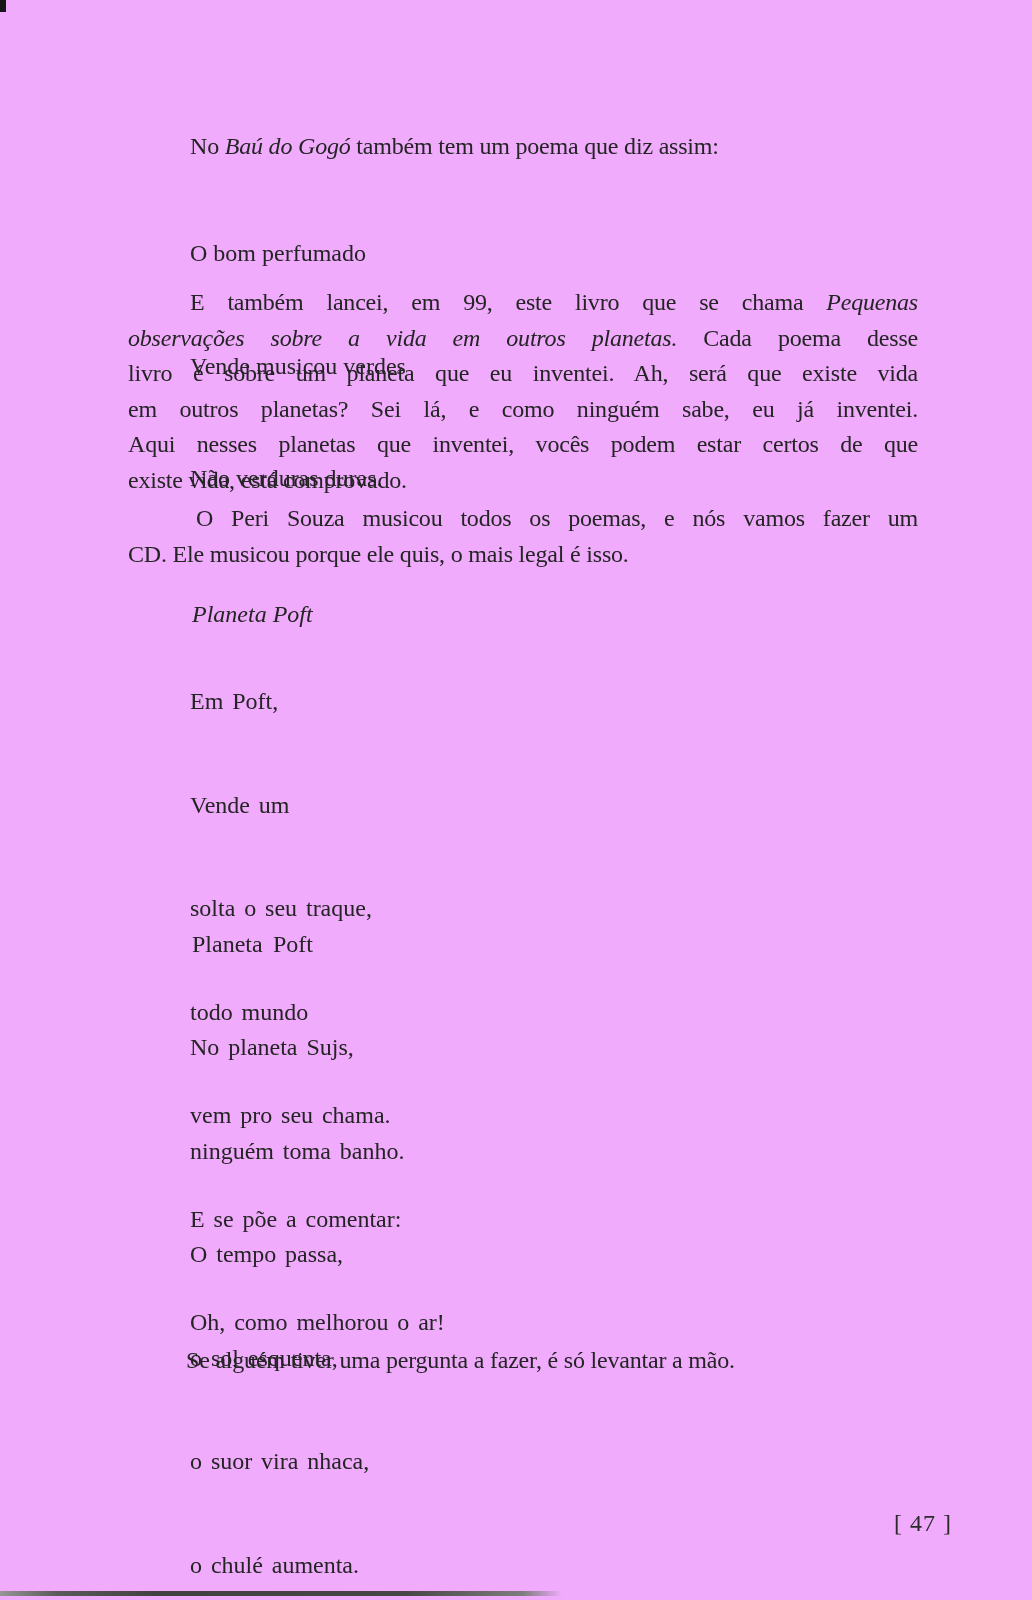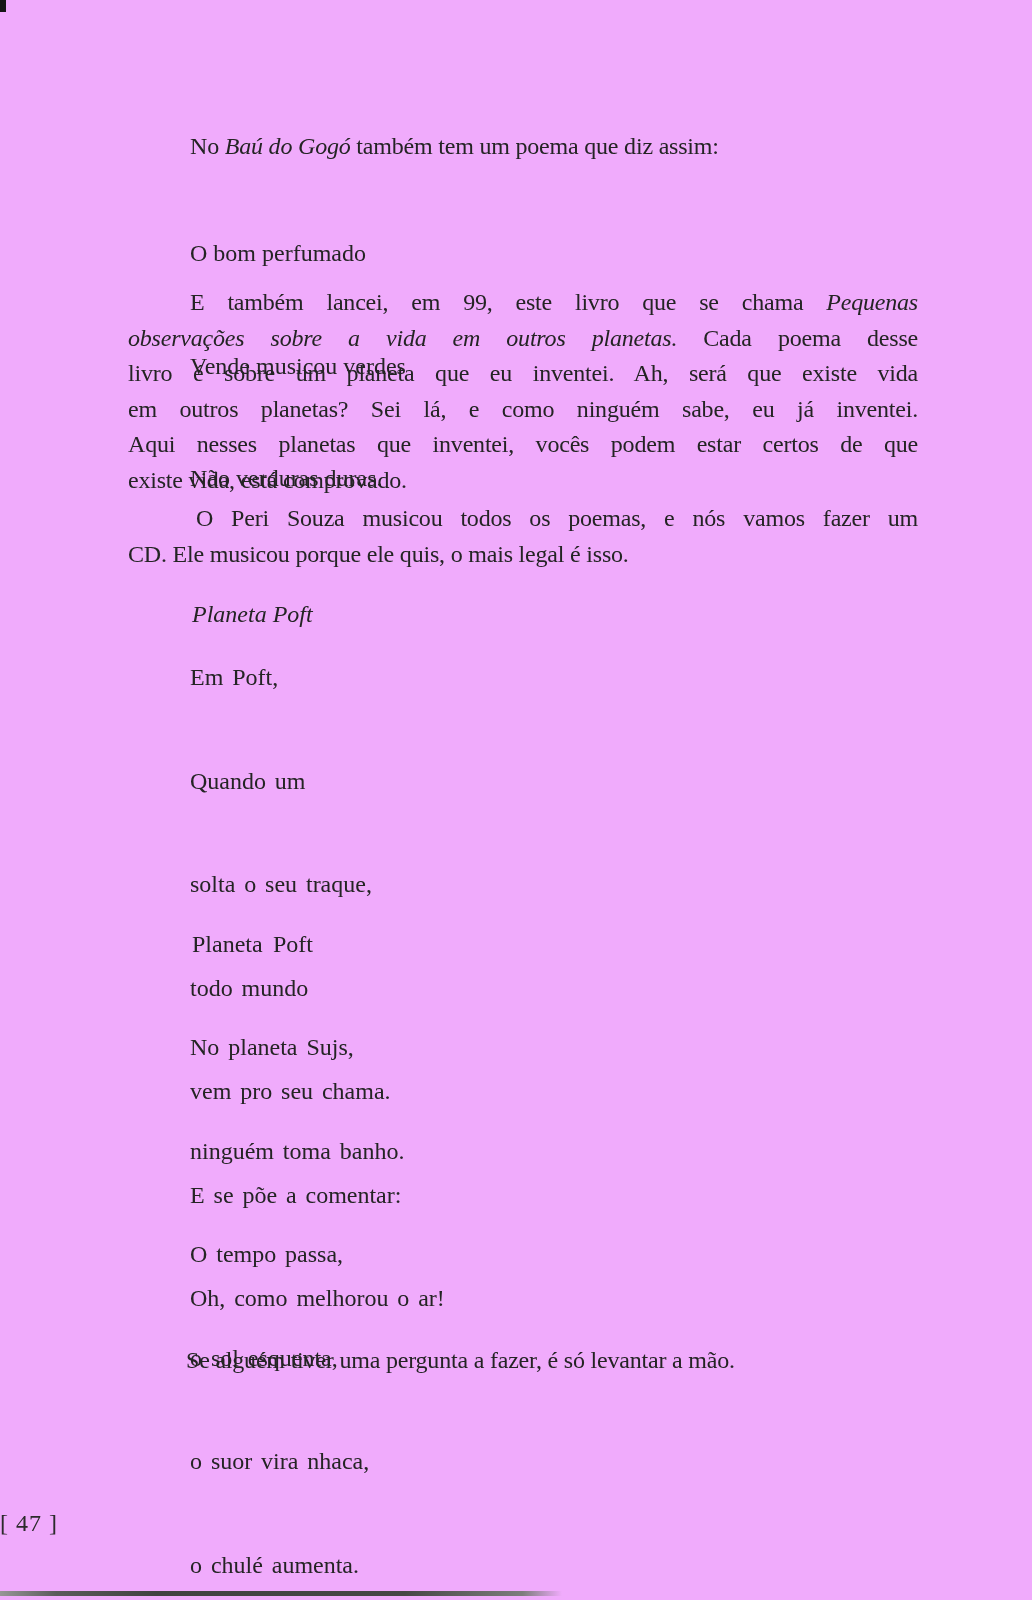--- a/index.html
+++ b/index.html
@@ -29,21 +29,21 @@
     background: #161616;
   }
   .scan-bar {
     left: 0; top: 1591px; width: 562px; height: 5px;
     background: linear-gradient(90deg,
       #969696 0%, #5a5a5a 10%, #414141 28%,
       #464646 72%, #7d7d7d 93%, rgba(150,150,150,0) 100%);
   }
   .pagenum {
     left: 0; top: 1506px; width: 952px;
-    text-align: left; line-height: 34px;
+    text-align: right; line-height: 34px;
     letter-spacing: 1px;
     color: #2b2b2b;
   }
 </style>
 </head>
 <body>
 
 <div class="page">
 
   <div class="abs scan-corner"></div>
@@ -67,23 +67,23 @@
     <div class="jline">Aqui nesses planetas que inventei, vocês podem estar certos de que</div>
     <div class="nline">existe vida, está comprovado.</div>
   </div>
 
   <div class="abs body-block" style="top:500px; line-height:36px;">
     <div class="jline indent2">O Peri Souza musicou todos os poemas, e nós vamos fazer um</div>
     <div class="nline">CD. Ele musicou porque ele quis, o mais legal é isso.</div>
   </div>
 
   <div class="abs poem-title i" style="top:596px;">Planeta Poft</div>
-  <div class="abs poem wide" style="top:591px;">
+  <div class="abs poem wide" style="top:615px;">
     <div>Em Poft,</div>
-    <div>Quando um</div>
+    <div>Vende um</div>
     <div>solta o seu traque,</div>
     <div>todo mundo</div>
     <div>vem pro seu chama.</div>
     <div>E se põe a comentar:</div>
     <div>Oh, como melhorou o ar!</div>
   </div>
 
   <div class="abs poem-title" style="top:926px; word-spacing:0.18em;">Planeta Poft</div>
   <div class="abs poem wide" style="top:961px;">
     <div>No planeta Sujs,</div>

